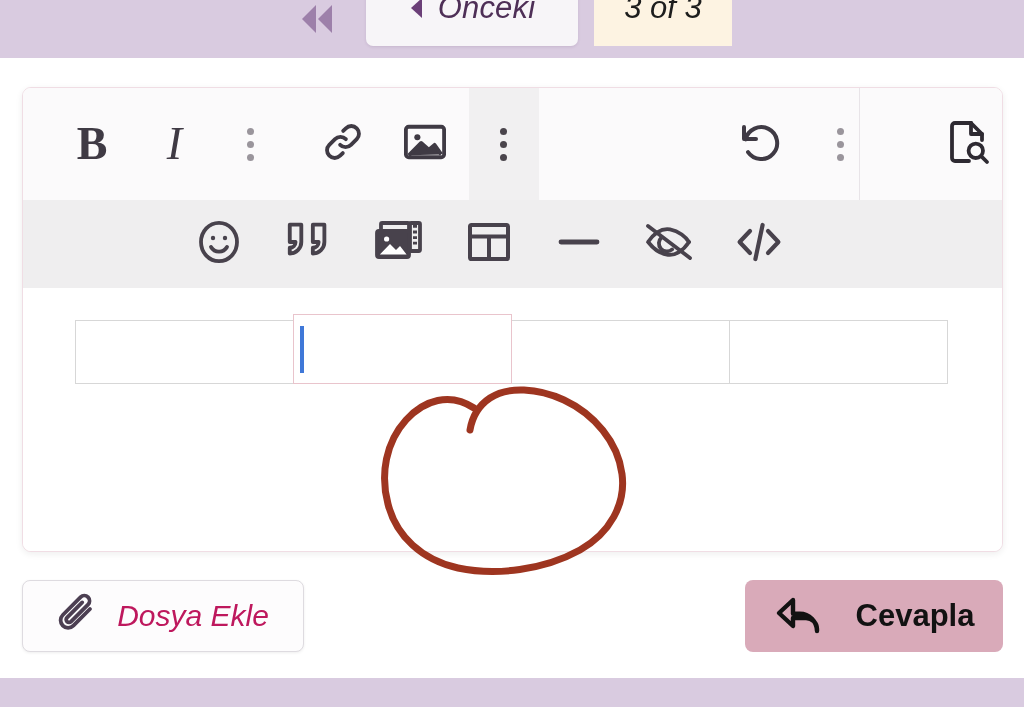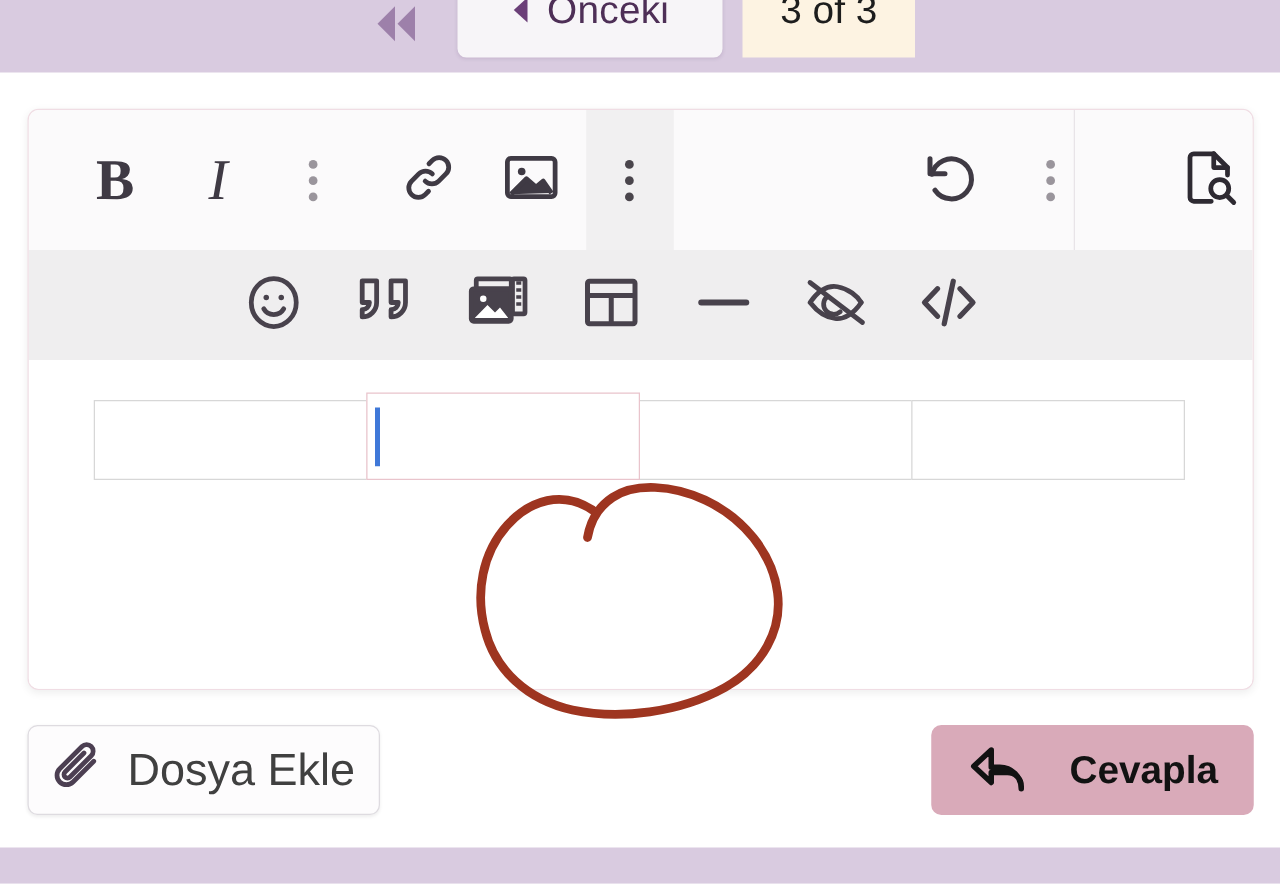--- a/index.html
+++ b/index.html
@@ -26,21 +26,21 @@
     width: 1024px;
     background: #d9cbe0;
   }
   #top-bar   { top: 0;   height: 58px; }
   #bottom-bar{ top: 678px; height: 29px; }
 
   
   #nav-row {
     position: absolute;
     top: 0; left: 0;
-    width: 1024px; height: 58px;
+    width: 1024px; height: 58px; font-style: italic;
   }
 
   #rewind-icon {
     position: absolute;
     left: 292px; top: -4px;
     width: 50px; height: 46px;
     display: flex; align-items: center; justify-content: center;
   }
 
   #prev-button {
@@ -217,22 +217,23 @@
     background: #fdfcfd;
     border: 1px solid #dedbe0;
     border-radius: 8px;
     box-shadow: 0 1px 3px rgba(0,0,0,0.07);
     display: flex;
     align-items: center;
     justify-content: center;
     gap: 18px;
   }
   #attach-label {
-    font-size: 36px;
-    color: #404040;
+    font-size: 30px;
+    color: #be185d;
+    font-style: italic;
   }
 
   #reply-button {
     position: absolute;
     left: 745px; top: 580px;
     width: 258px; height: 72px;
     background: #d9aab9;
     border-radius: 8px;
     display: flex;
     align-items: center;

